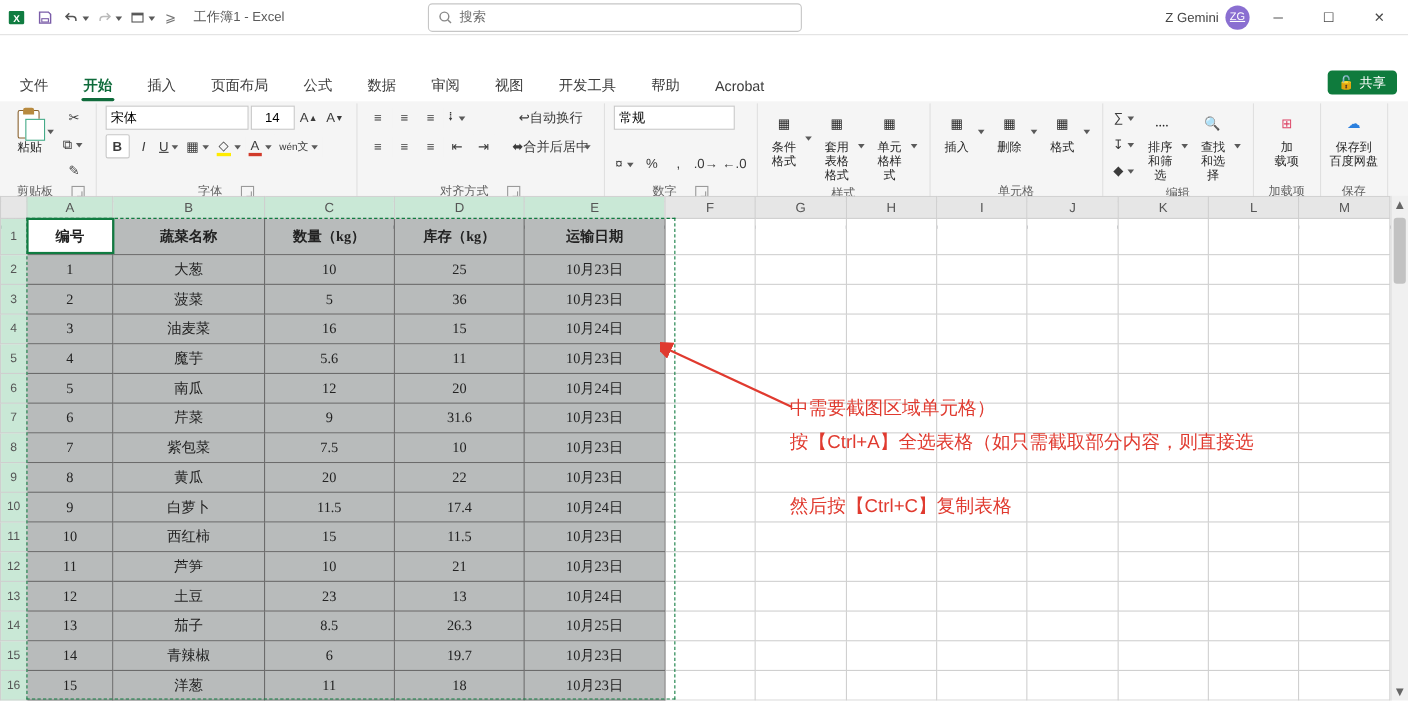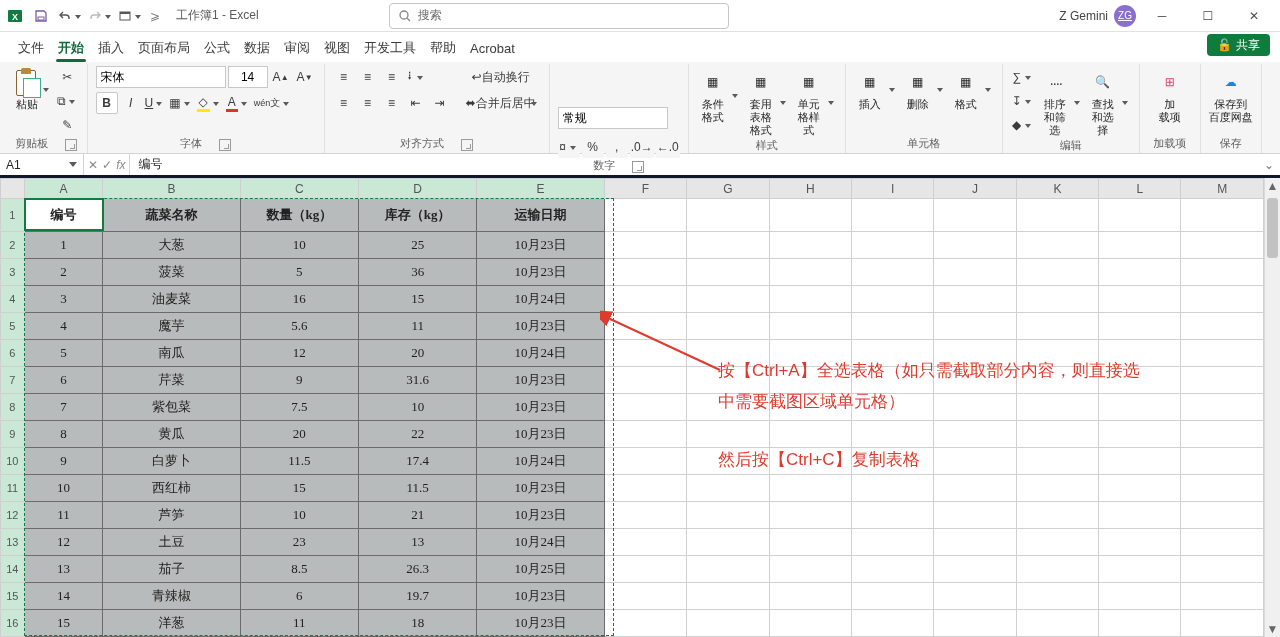--- a/index.html
+++ b/index.html
@@ -9,21 +9,21 @@
   .titlebar { height:32px; background:#fff; display:flex; align-items:center; padding:0 6px; border-bottom:1px solid #e1e1e1; }
   .tb-left { display:flex; align-items:center; gap:4px; }
   .tb-icon { width:18px; height:18px; display:flex; align-items:center; justify-content:center; color:#107c41; }
   .tb-btn { width:26px; height:26px; display:flex; align-items:center; justify-content:center; border-radius:3px; color:#4a4a4a; }
   .tb-title { margin-left:10px; color:#5a5a5a; }
   .tb-search { flex:0 0 340px; margin-left:130px; height:26px; border:1px solid #c6c6c6; border-radius:4px; display:flex; align-items:center; padding:0 8px; color:#6b6b6b; gap:6px; }
   .tb-right { margin-left:auto; display:flex; align-items:center; gap:6px; }
   .avatar { width:22px; height:22px; border-radius:50%; background:#8a6fd1; color:#fff; display:flex; align-items:center; justify-content:center; font-size:10px;text-decoration:underline; }
 
   
-  .ribbon-tabs { height:30px; display:flex; align-items:flex-end; padding:0 12px; gap:2px; background:#fff; position:relative;}
+  .ribbon-tabs { height:30px; display:flex; align-items:flex-end; padding:0 12px; gap:20px; background:#fff; position:relative;margin-top:30px;}
   .rtab { height:28px; display:flex; align-items:center; padding:0 6px; font-size:13px; color:#3b3b3b; position:relative;}
   .rtab.active { color:#0f6b3b; font-weight:600; }
   .rtab.active::after { content:""; position:absolute; left:4px; right:4px; bottom:0; height:3px; background:#0f6b3b; border-radius:2px;}
   .share-btn { position:absolute; right:10px; top:2px; background:#0f7b3d; color:#fff; font-size:12px; height:22px; padding:0 10px; border-radius:4px; display:flex; align-items:center; gap:4px;}
 
   
   .ribbon { height:92px; border-bottom:1px solid #d4d4d4; background:#f5f5f5; display:flex; padding:2px 6px 0 6px; }
   .rgroup { display:flex; flex-direction:column; border-right:1px solid #e0e0e0; padding:2px 8px 0 8px; min-width:40px; }
   .rgroup:last-child { border-right:none; }
   .rgroup-body { flex:1; display:flex; align-items:flex-start; gap:4px; }
@@ -225,21 +225,21 @@
         <span class="sbtn dd" style="width:auto;padding:0 4px;">⬌ <span>合并后居中</span></span>
       </div>
     </div>
     <div class="rgroup-label">
         <span>对齐方式</span>
         <span class="dlaunch"></span>
       </div>
   </div>
 
   <div class="rgroup">
-    <div class="rgroup-body vstack" style="gap:7px;margin-top:41px;">
+    <div class="rgroup-body vstack" style="gap:20px;">
       <input class="fake numfmt" value="常规" style="">
       <div class="hstack">
         <span class="sbtn dd">¤</span>
         <span class="sbtn">%</span>
         <span class="sbtn">,</span>
         <span class="sbtn">.0→</span>
         <span class="sbtn">←.0</span>
       </div>
     </div>
     <div class="rgroup-label">
@@ -661,18 +661,18 @@
 
 <svg class="arrow-svg" style="left:600px; top:310px;" width="130" height="70">
   <defs>
       <marker id="ah" markerWidth="10" markerHeight="8" refX="1" refY="4" orient="auto">
         <path d="M0 0 L10 4 L0 8 z" fill="#e03a2f"></path>
       </marker>
     </defs>
   <line x1="120" y1="60" x2="8" y2="8" stroke="#e03a2f" stroke-width="2" marker-end="url(#ah)"></line>
 </svg>
 <div class="anno" style="left:718px; top:356px; right:2px;">
+  <div>中需要截图区域单元格）</div>
   <div>按【Ctrl+A】全选表格（如只需截取部分内容，则直接选</div>
-  <div>中需要截图区域单元格）</div>
 </div>
 <div class="anno" style="left:718px; top:445px;">
   <div>然后按【Ctrl+C】复制表格</div>
 </div>
 
 </body></html>

